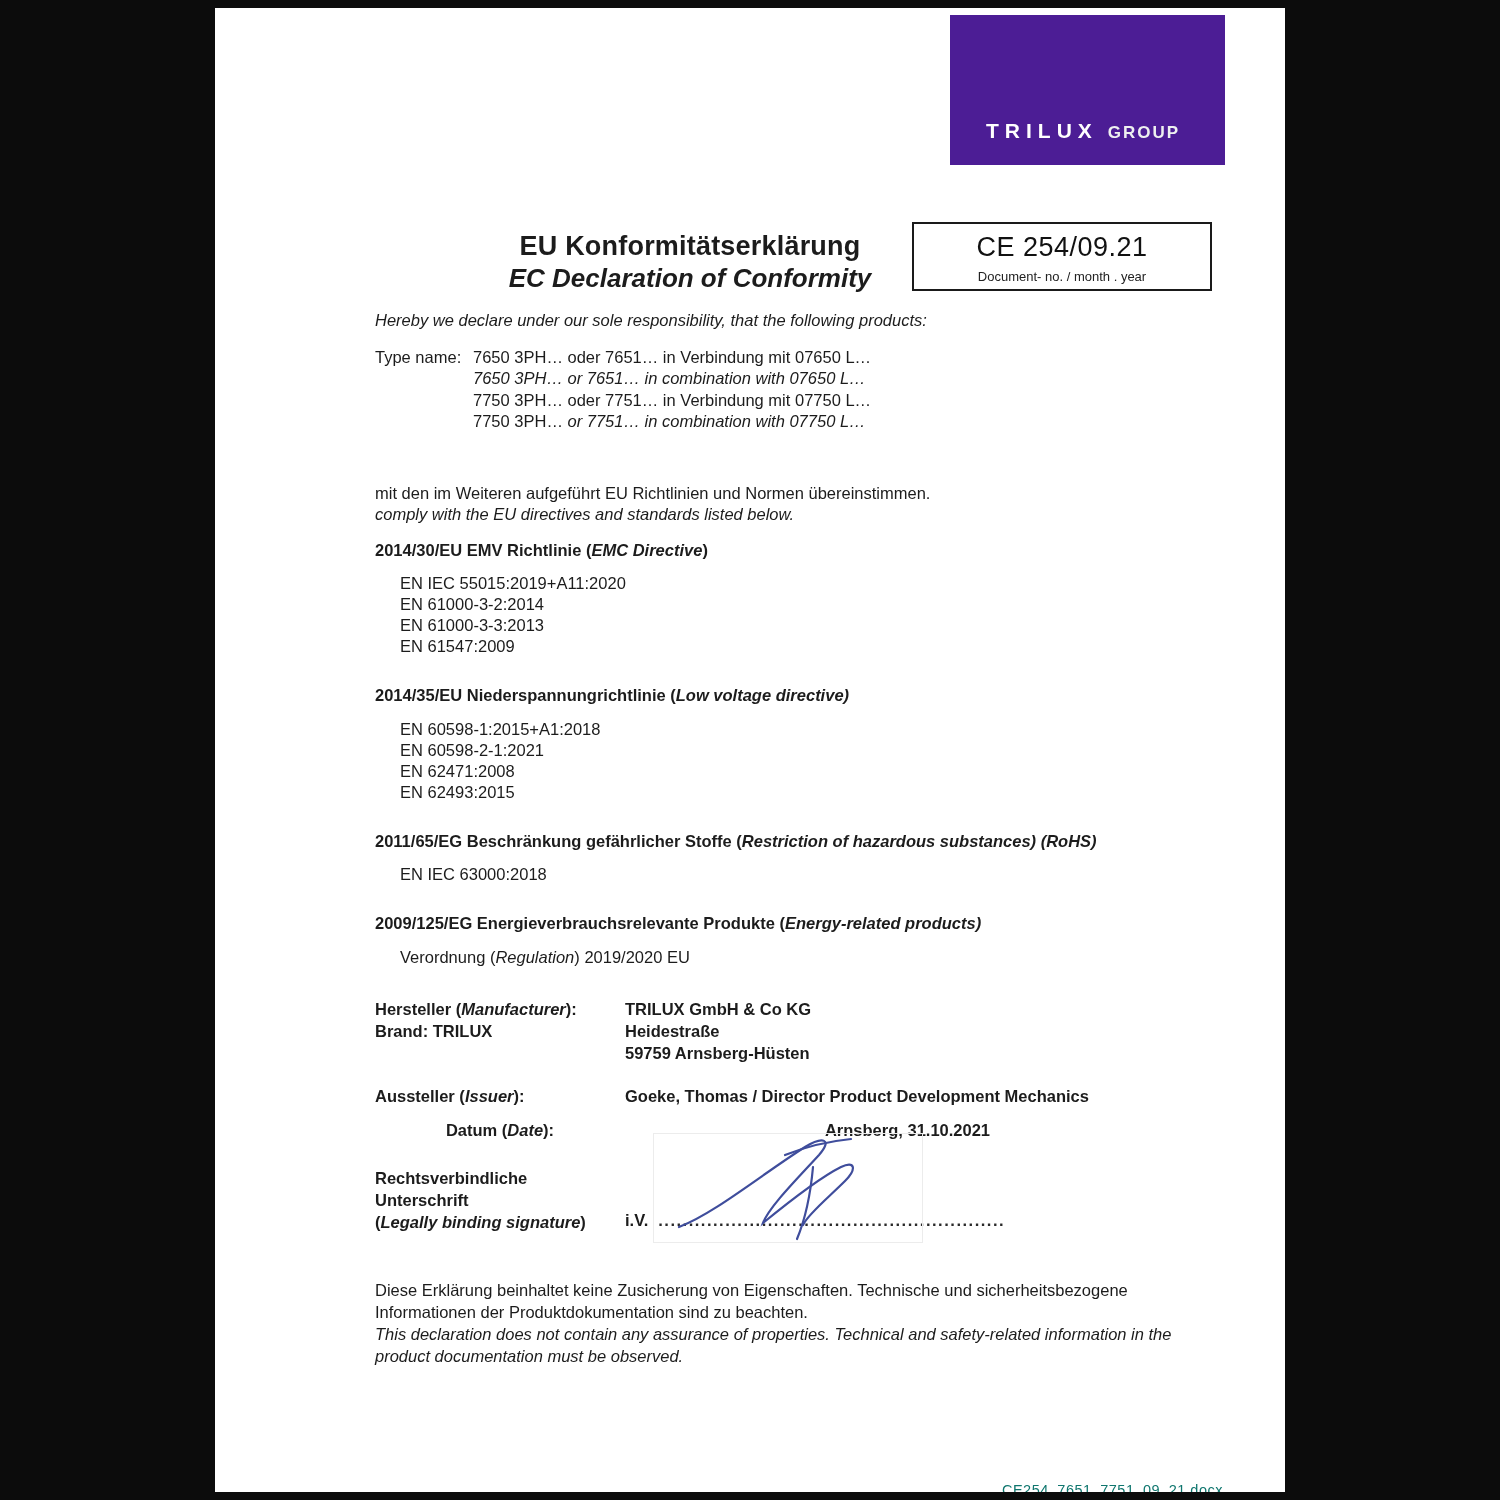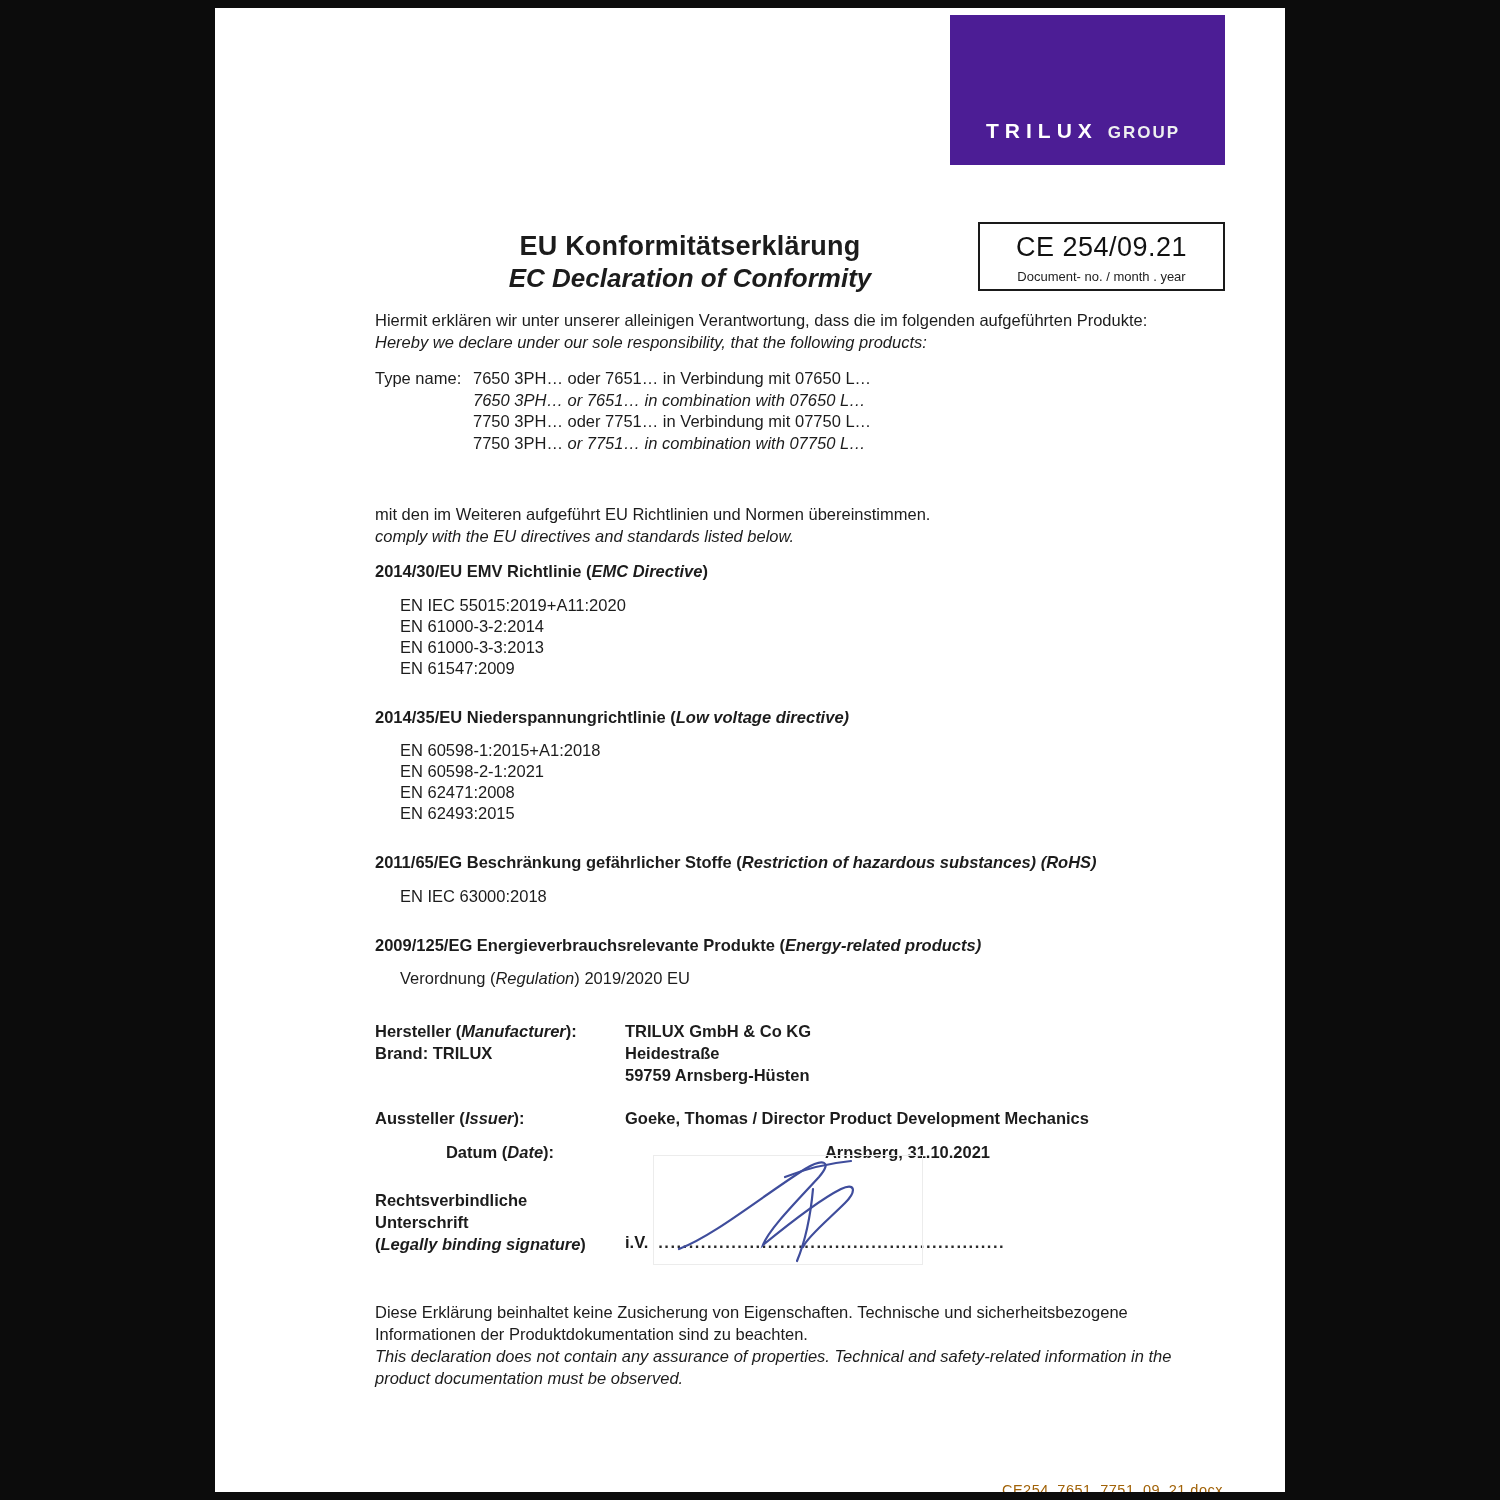--- a/index.html
+++ b/index.html
@@ -18,21 +18,21 @@
   .logo-box{
     position:absolute;top:7px;right:60px;width:275px;height:150px;
     background:#4c1d95;display:flex;align-items:flex-end;
     padding:0 0 22px 36px;box-sizing:border-box;
   }
   .logo-brand{color:#ffffff;font-weight:bold;font-size:21px;letter-spacing:6px;}
   .logo-suffix{color:#eef0f0;font-weight:bold;font-size:17px;letter-spacing:2px;margin-left:10px;}
 
   
   .doc-box{
-    position:absolute;top:214px;right:60px;width:247px;box-sizing:border-box;
+    position:absolute;top:214px;right:73px;width:300px;box-sizing:border-box;
     border:2px solid #1a1a1a;text-align:center;padding:8px 6px 5px;
   }
   .doc-number{font-size:27px;letter-spacing:.5px;color:#111;}
   .doc-caption{font-size:13px;margin-top:6px;color:#222;}
 
   
   .title-block{margin-top:222px;width:630px;text-align:center;}
   .title-de{font-size:27px;font-weight:bold;line-height:32px;letter-spacing:.2px;}
   .title-en{font-size:26px;font-weight:bold;font-style:italic;line-height:32px;}
 
@@ -59,21 +59,21 @@
   .sig-line .dots{letter-spacing:1.5px;margin-left:10px;color:#2a2a2a;}
   .sig-scan-box{position:absolute;left:28px;top:-34px;width:268px;height:108px;border:1px solid #ececec;}
   .sig-svg{position:absolute;left:40px;top:-38px;width:270px;height:112px;}
   .sig-svg path{fill:none;stroke:#3f4d9c;stroke-width:2.2;stroke-linecap:round;}
 
   .footer{margin-top:46px;max-width:818px;}
   .footer > div{line-height:22px;}
 
   .filename{
     position:absolute;right:62px;bottom:-6px;
-    color:#a16207;font-size:14.5px;letter-spacing:.5px;
+    color:#0f766e;font-size:14.5px;letter-spacing:.5px;
   }
 </style>
 </head>
 <body>
 
 <div class="page">
 
   <div class="logo-box">
     <span class="logo-brand">TRILUX</span>
     <span class="logo-suffix">GROUP</span>
@@ -85,21 +85,20 @@
   </div>
 
   <div class="content">
 
     <div class="title-block">
       <div class="title-de">EU Konformitätserklärung</div>
       <div class="title-en">EC Declaration of Conformity</div>
     </div>
 
     <div class="intro">
-      <div>Hiermit erklären wir unter unserer alleinigen Verantwortung, dass die im folgenden aufgeführten Produkte:</div>
       <div class="it">Hereby we declare under our sole responsibility, that the following products:</div>
     </div>
 
     <div class="type-block">
       <div class="type-label">Type name:</div>
       <div class="type-lines">
           <div><span>7650 3PH… oder 7651… in Verbindung mit 07650 L…</span></div>
           <div><span class="it">7650 3PH… or 7651… in combination with 07650 L…</span></div>
           <div><span>7750 3PH… oder 7751… in Verbindung mit 07750 L…</span></div>
           <div><span>7750 3PH… </span><span class="it">or 7751… in combination with 07750 L…</span></div>

